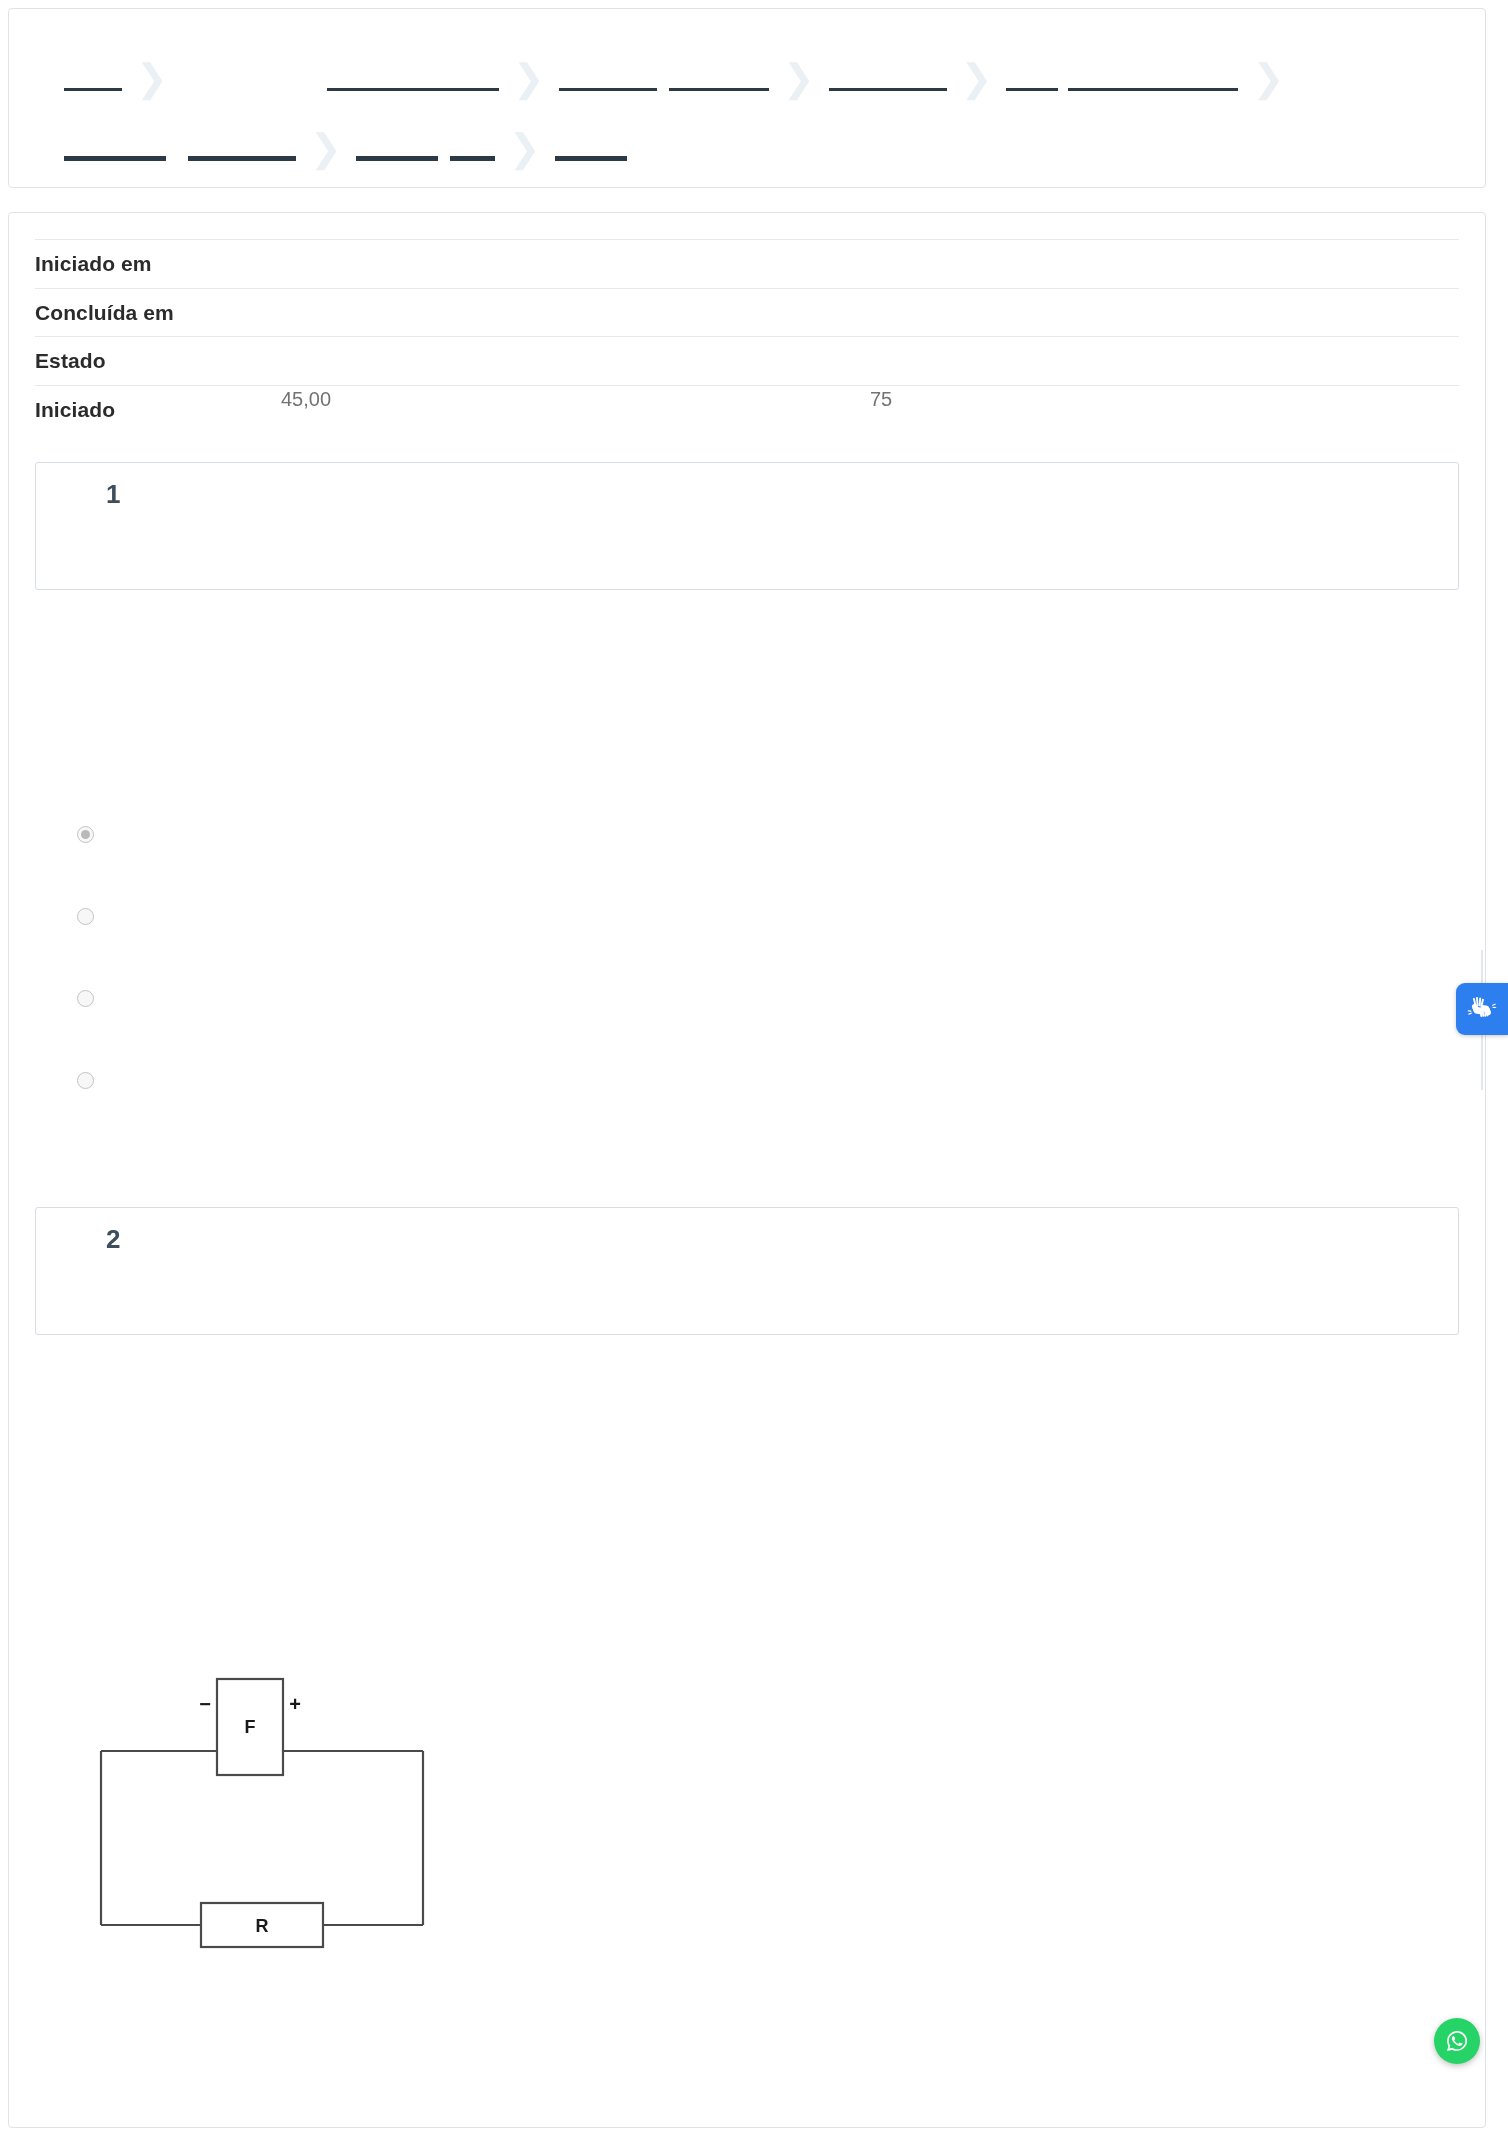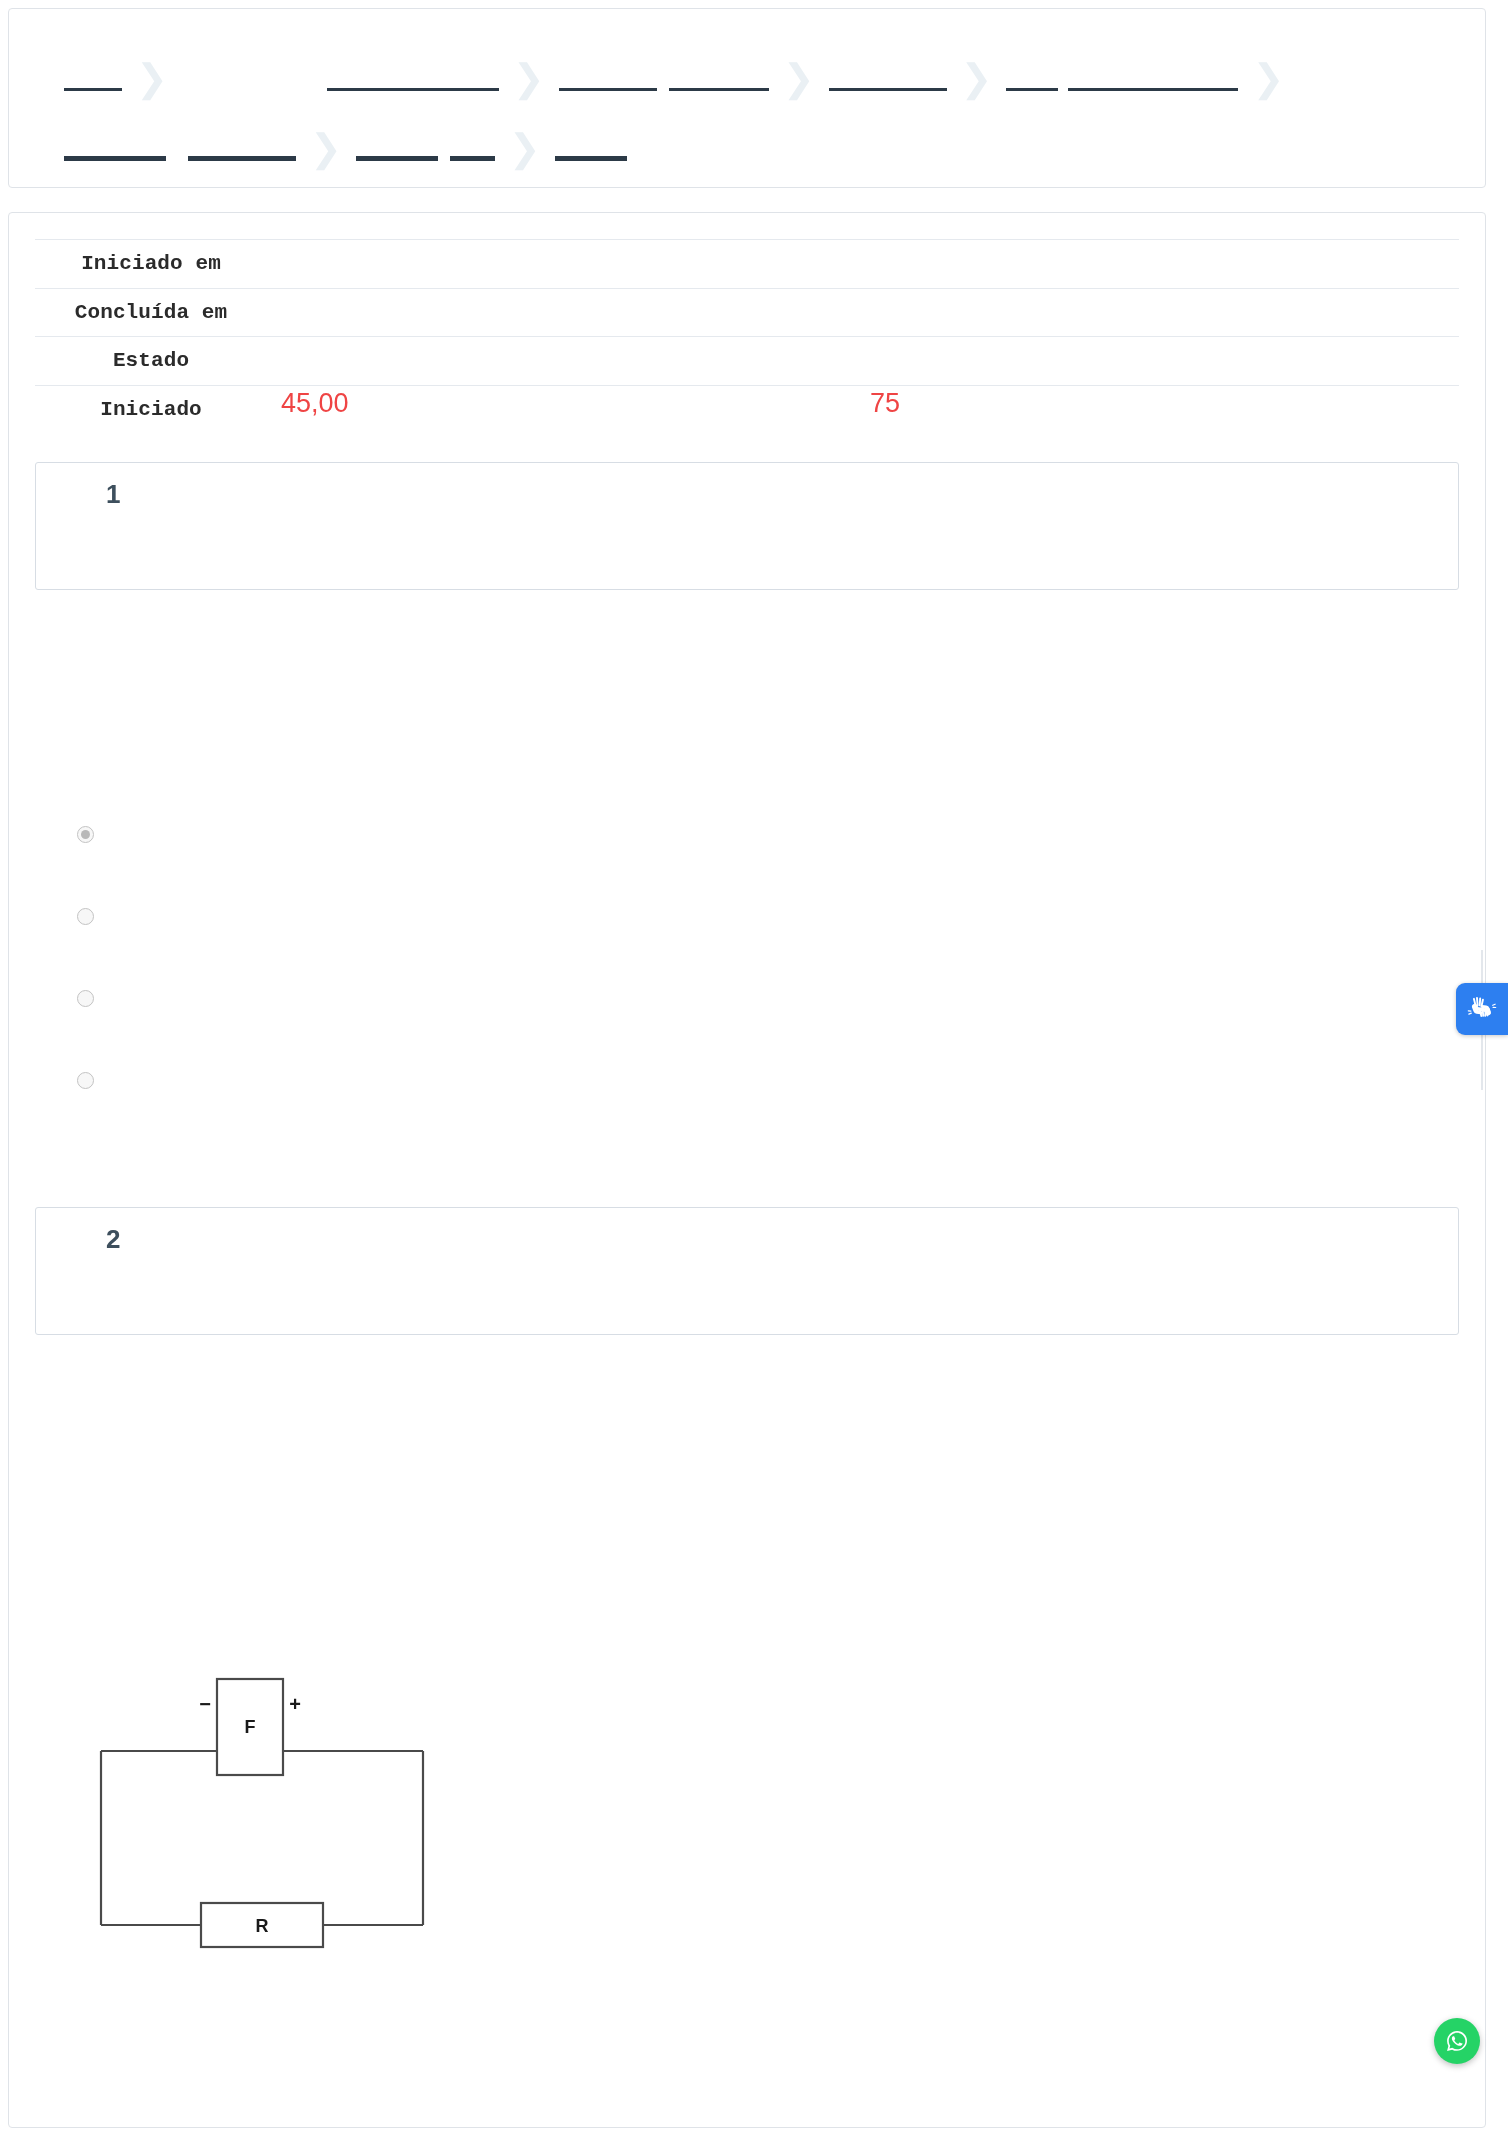--- a/index.html
+++ b/index.html
@@ -81,35 +81,34 @@
   #summary-table {
     width: 1424px;
     margin: 26px auto 0 auto;
     border-collapse: collapse;
     table-layout: fixed;
   }
   #summary-table tr { border-top: 1px solid #e5e9ee; }
   #summary-table tr:last-child { border-bottom: none; }
   #summary-table th {
     width: 246px;
-    text-align: center;
+    text-align: left;
     padding: 10px 14px 10px 0;
     font-size: 21px;
     font-weight: 700;
     color: #2b2b2b;
     vertical-align: top;
     line-height: 1.32;
     letter-spacing: .1px;
-    font-family: Liberation Mono, monospace;
   }
   #summary-table td {
     padding: 2px 0;
-    font-size: 27px;
+    font-size: 20px;
     font-weight: 400;
-    color: #ef4444;
+    color: #737373;
     vertical-align: top;
   }
   td.val-grade { width: 355px; }
 
   
   .q-box {
     width: 1424px;
     margin: 28px auto 0 auto;
     border: 1px solid #d7dde4;
     border-radius: 3px;

